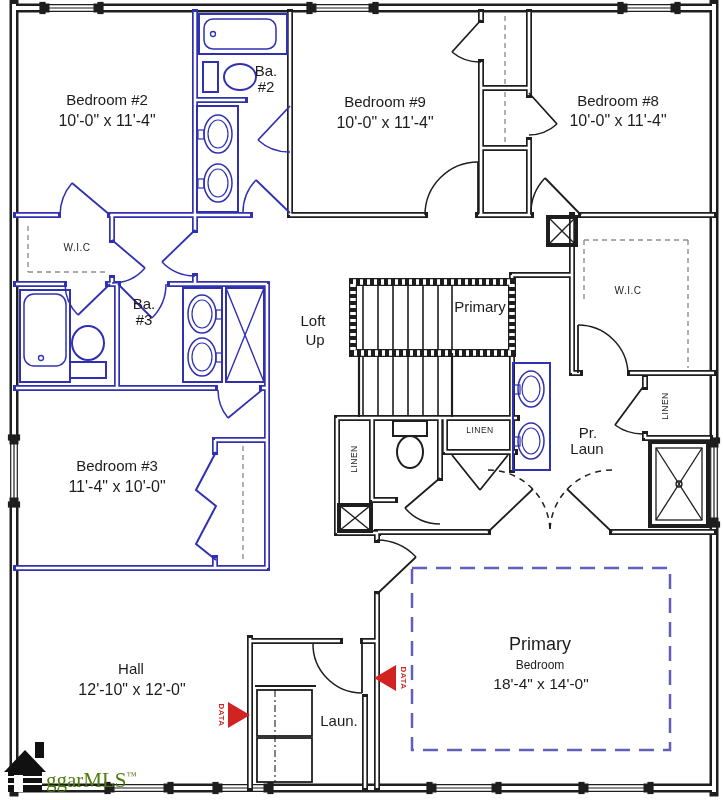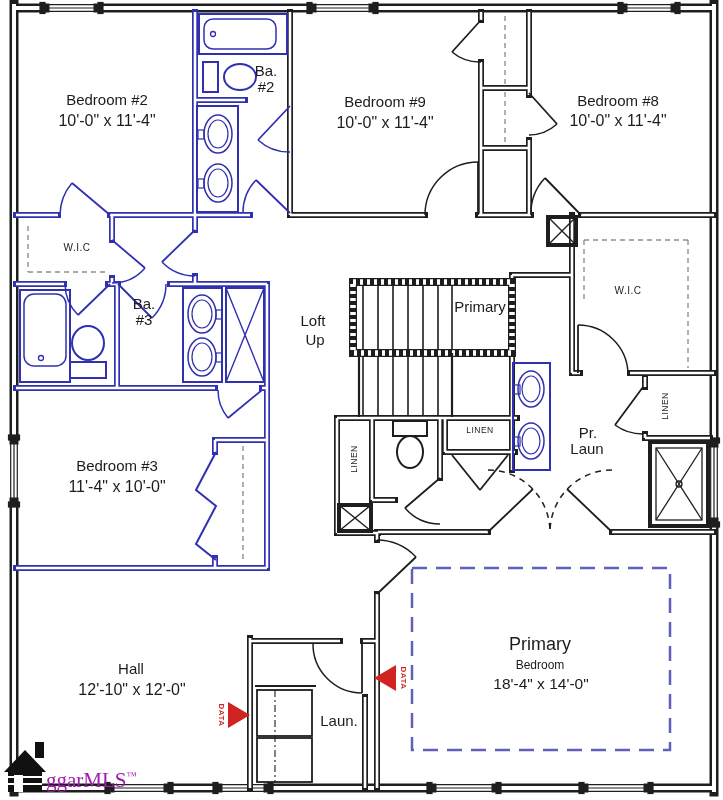--- a/index.html
+++ b/index.html
@@ -19,21 +19,21 @@
        white-space:pre;text-align:center;line-height:1.08;}
   .nm{font-size:15px;}
   .dm{font-size:16px;}
   .sm{font-size:15px;line-height:1.12;}
   .wic{font-size:10px;letter-spacing:.5px;}
   .linen{font-size:8.5px;letter-spacing:.5px;}
   .rotl{transform:translate(-50%,-50%) rotate(-90deg);}
   .datatxt{font-size:8px;font-weight:bold;color:var(--data-red);
            transform:translate(-50%,-50%) rotate(90deg);letter-spacing:.5px;}
   .logotxt{position:absolute;left:46px;top:780px;transform:translate(0,-50%);
-           font-family:"Liberation Serif",serif;font-size:21px;color:#a21caf;}
+           font-family:"Liberation Serif",serif;font-size:21px;color:#4d7c0f;}
   .logotxt sup{font-size:10px;}
 </style>
 </head>
 <body>
 
 <div id="plan">
 
 <svg width="723" height="800" viewBox="0 0 723 800">
 
   <g>

